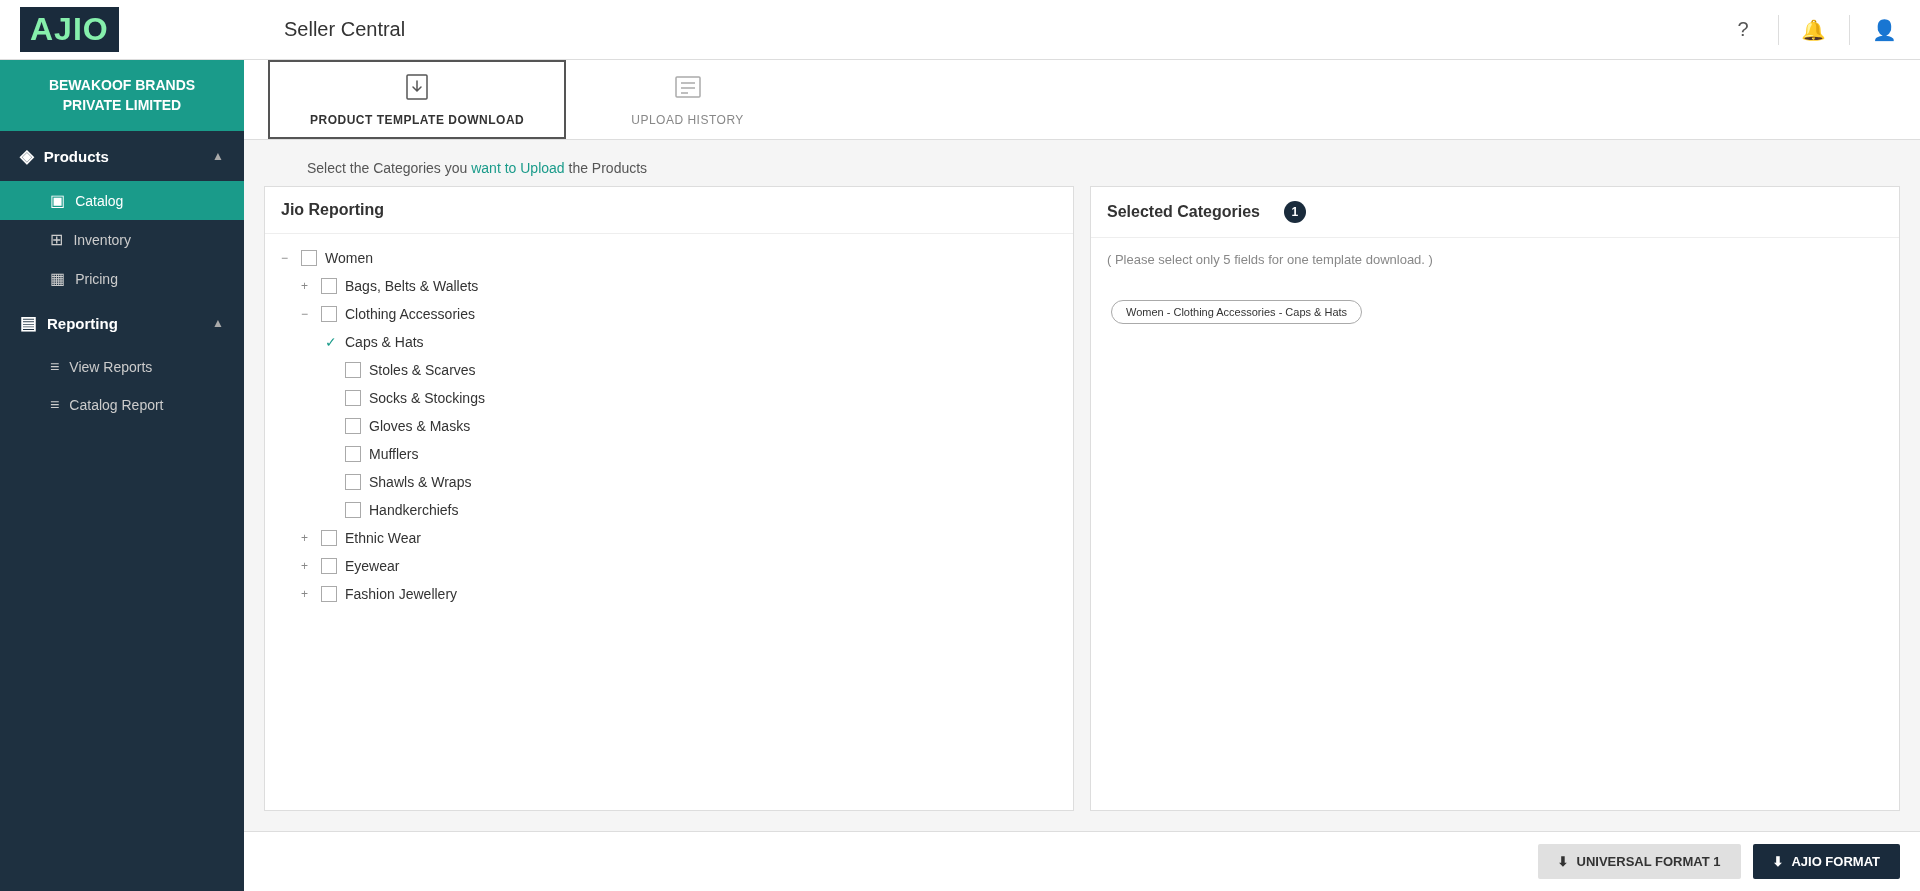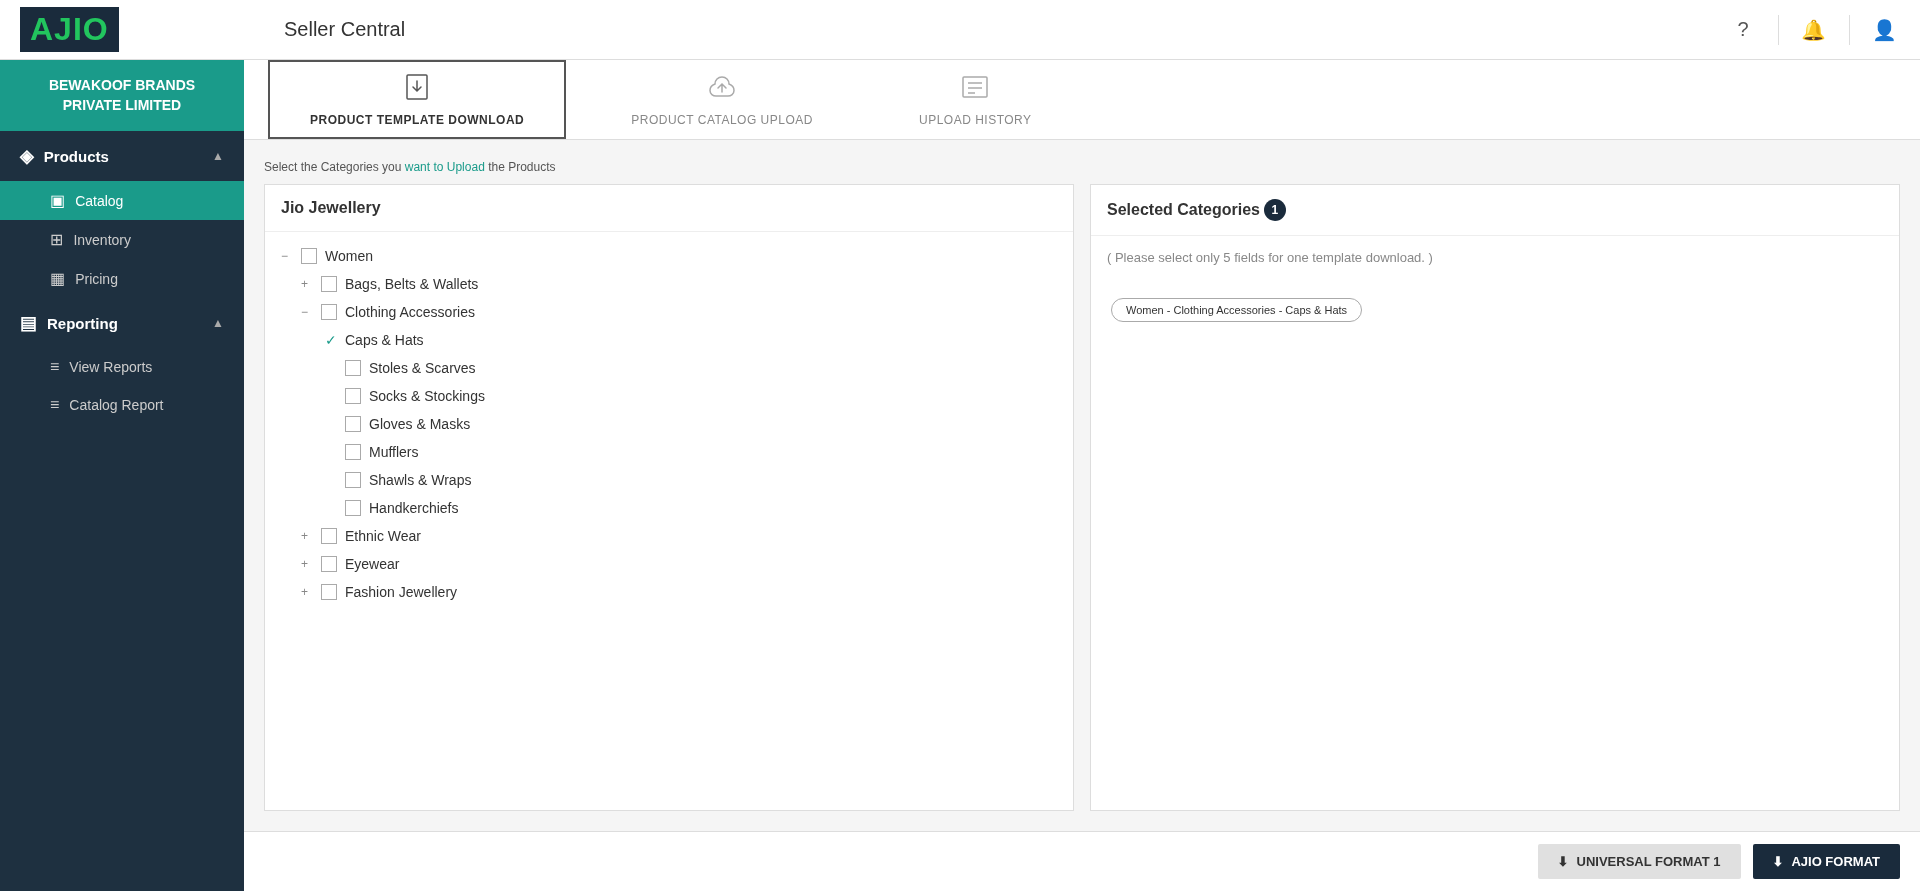--- a/index.html
+++ b/index.html
@@ -16,21 +16,21 @@
       flex-shrink: 0;
     }
     .header-logo {
       width: 244px;
       display: flex;
       align-items: center;
     }
     .logo-text {
       font-size: 32px;
       font-weight: bold;
-      color: #22c55e;
+      color: #86efac;
       background: #1a2b3c;
       padding: 4px 10px;
       letter-spacing: 1px;
     }
     .header-title {
       flex: 1;
       font-size: 20px;
       color: #333;
       padding-left: 20px;
     }
@@ -169,22 +169,23 @@
     
     .page-content {
       flex: 1;
       padding: 20px;
       overflow: hidden;
       display: flex;
       flex-direction: column;
       gap: 10px;
     }
     .page-subtitle {
-      font-size: 12px;
+      font-size: 14px;
       color: #555;
+      margin-left: 43px;
     }
 
     .two-panel {
       display: flex;
       flex: 1;
       gap: 16px;
       overflow: hidden;
     }
 
     
@@ -250,21 +251,21 @@
       border: 1px solid #ddd;
       display: flex;
       flex-direction: column;
       overflow: hidden;
     }
     .right-panel-title-row {
       display: flex;
       align-items: center;
       padding: 14px 16px;
       border-bottom: 1px solid #eee;
-      gap: 4px;
+      gap: 24px;
     }
     .right-panel-title {
       font-size: 16px;
       font-weight: bold;
       color: #333;
     }
     .badge-count {
       background: #1a2b3c;
       color: #fff;
       border-radius: 50%;
@@ -407,48 +408,39 @@
           <svg width="28" height="28" viewBox="0 0 28 28" fill="none" xmlns="http://www.w3.org/2000/svg">
             <rect x="4" y="2" width="20" height="24" rx="1" stroke="#555" stroke-width="1.5" fill="none"></rect>
             <path d="M14 8 L14 17 M10 14 L14 18 L18 14" stroke="#555" stroke-width="1.5" stroke-linecap="round"></path>
           </svg>
         </span>
         <span>PRODUCT TEMPLATE DOWNLOAD</span>
       </div>
       <div class="tab">
         <span class="tab-icon">
           <svg width="28" height="28" viewBox="0 0 28 28" fill="none" xmlns="http://www.w3.org/2000/svg">
-            <path d="M14 4 C10 4 7 7 7 11 C4 12 2 14.5 2 17.5 C2 21 5 23 8 23 L20 23 C23 23 26 21 26 17.5 C26 14.5 24 12 21 11 C21 7 18 4 14 4Z" stroke="#aaa" stroke-width="1.5" fill="none"></path>
-            <path d="M14 19 L14 12 M10 15 L14 11 L18 15" stroke="#aaa" stroke-width="1.5" stroke-linecap="round"></path>
-          </svg>
-        </span>
-        <span>PRODUCT CATALOG UPLOAD</span>
-      </div>
-      <div class="tab">
-        <span class="tab-icon">
-          <svg width="28" height="28" viewBox="0 0 28 28" fill="none" xmlns="http://www.w3.org/2000/svg">
             <rect x="2" y="4" width="24" height="20" rx="1" stroke="#aaa" stroke-width="1.5" fill="none"></rect>
             <line x1="7" y1="10" x2="21" y2="10" stroke="#aaa" stroke-width="1.5"></line>
             <line x1="7" y1="15" x2="21" y2="15" stroke="#aaa" stroke-width="1.5"></line>
             <line x1="7" y1="20" x2="14" y2="20" stroke="#aaa" stroke-width="1.5"></line>
           </svg>
         </span>
         <span>UPLOAD HISTORY</span>
       </div>
     </div>
 
     <div class="page-content">
       <div class="page-subtitle">
         Select the Categories you <span style="color:#1a9b8a;">want to Upload</span> the Products
       </div>
 
       <div class="two-panel">
 
         <div class="left-panel">
-          <div class="panel-title">Jio Jewellery</div>
+          <div class="panel-title">Jio Reporting</div>
           <div class="category-tree">
 
             <div class="cat-row" style="padding-left:16px;">
               <span class="cat-toggle">−</span>
               <div class="cat-check"></div>
               <span class="cat-label">Women</span>
             </div>
 
             <div class="cat-row indent-1">
               <span class="cat-toggle">+</span>

